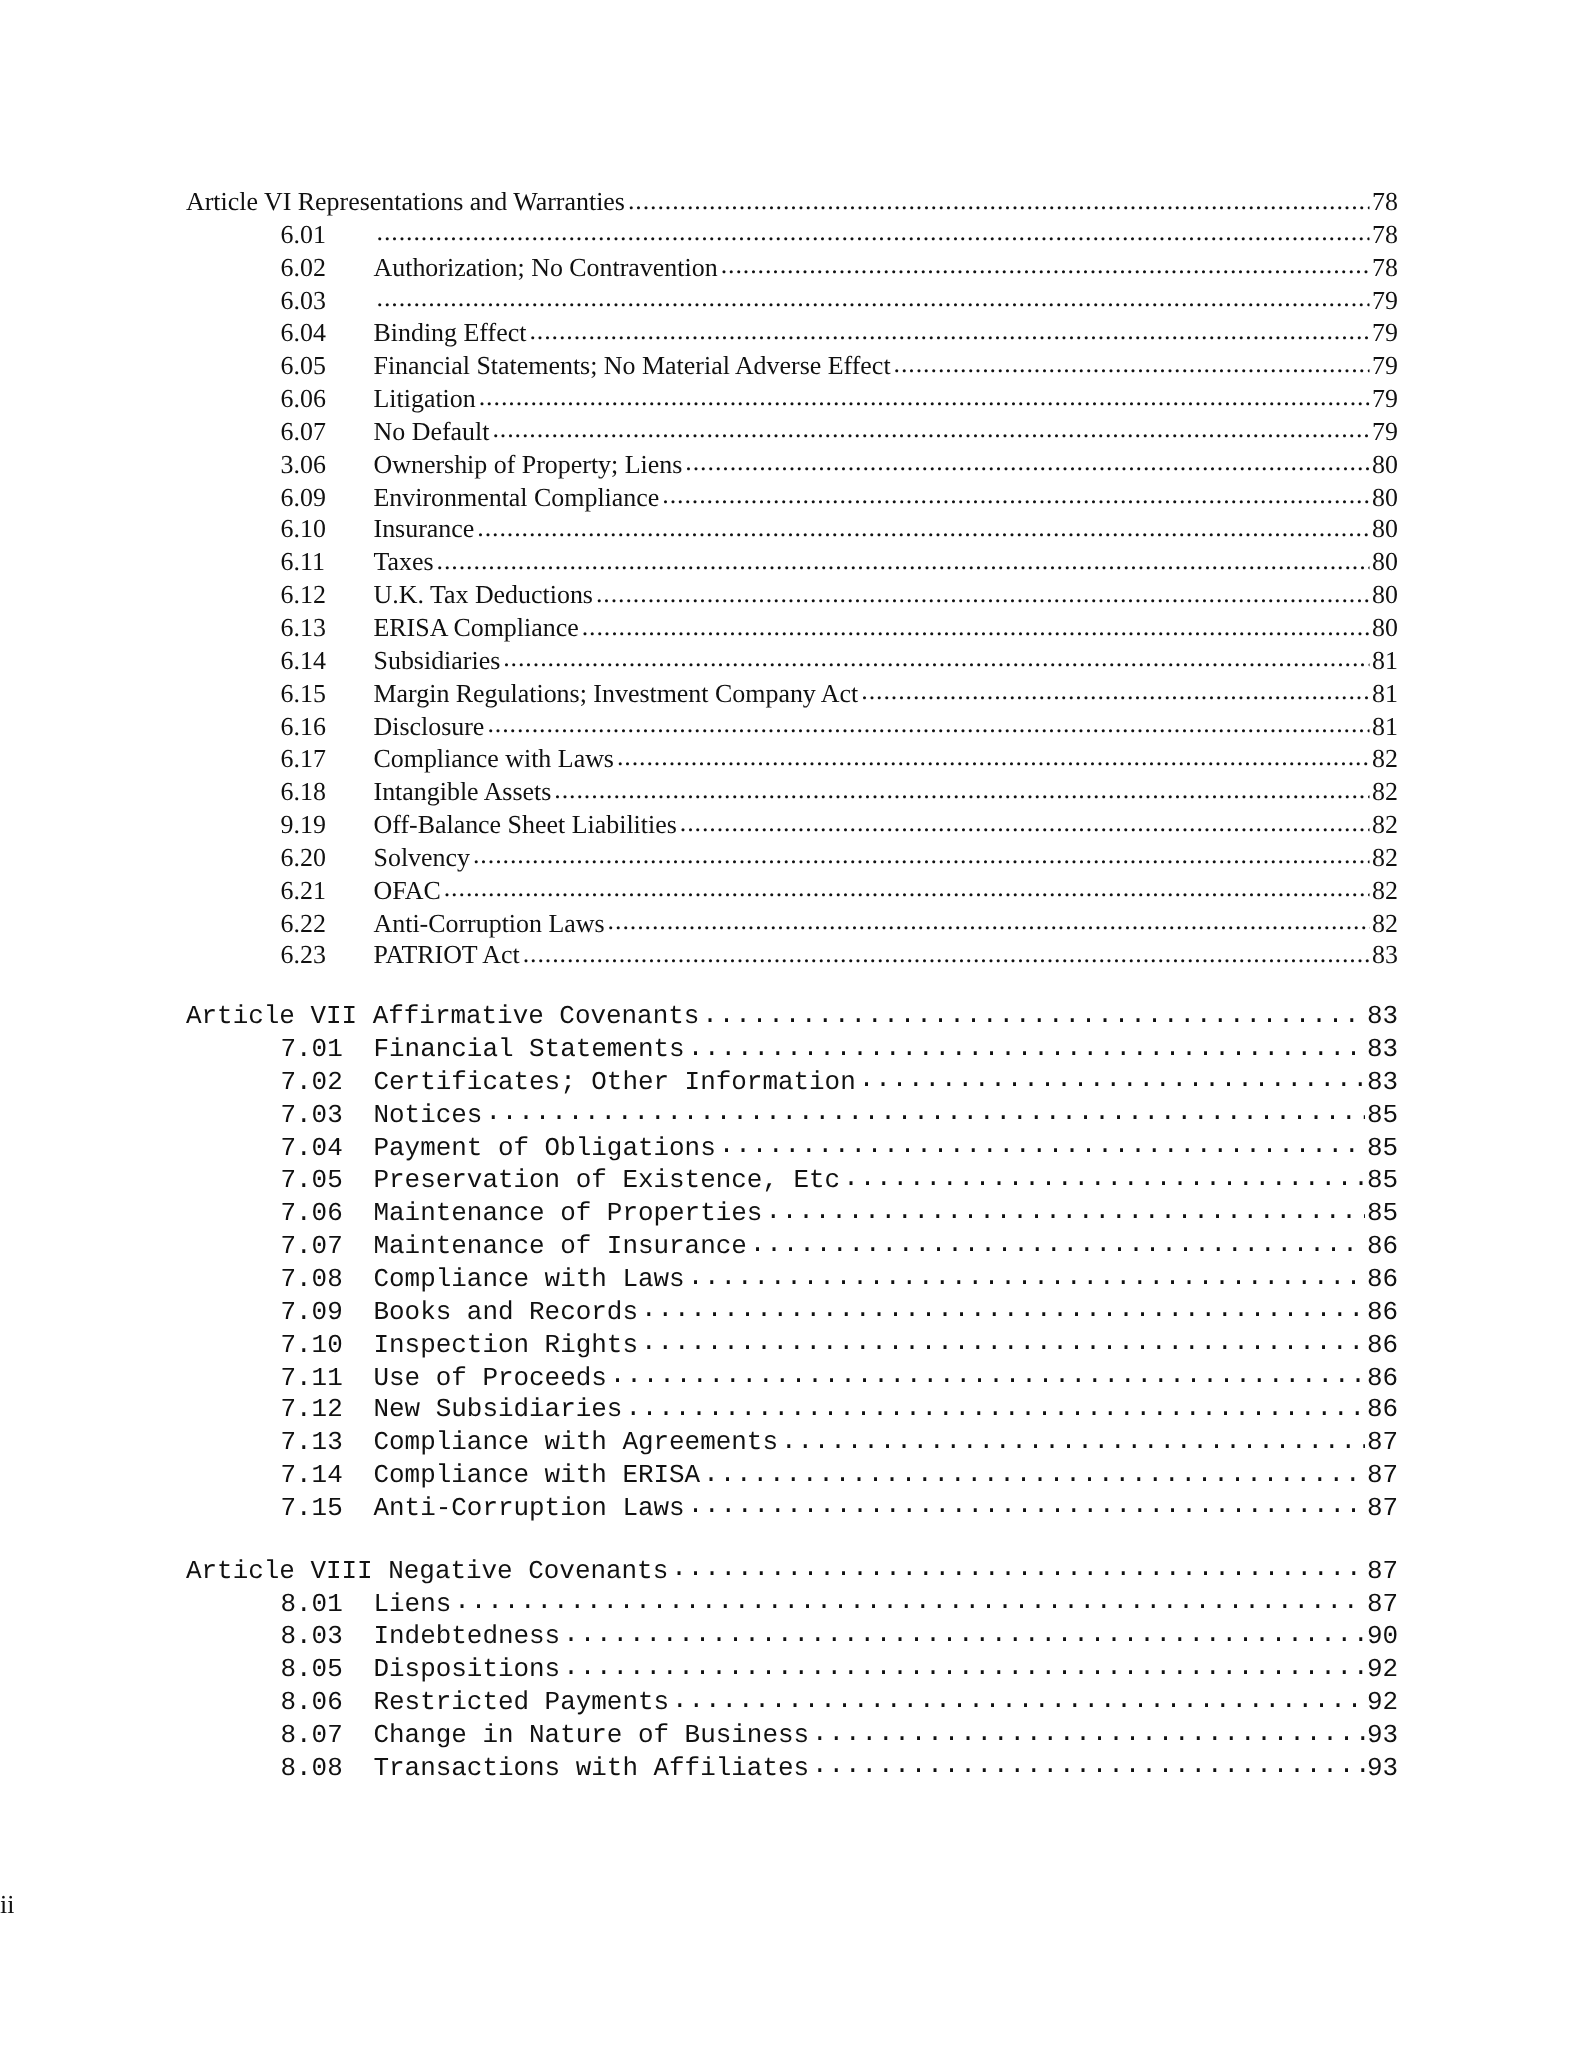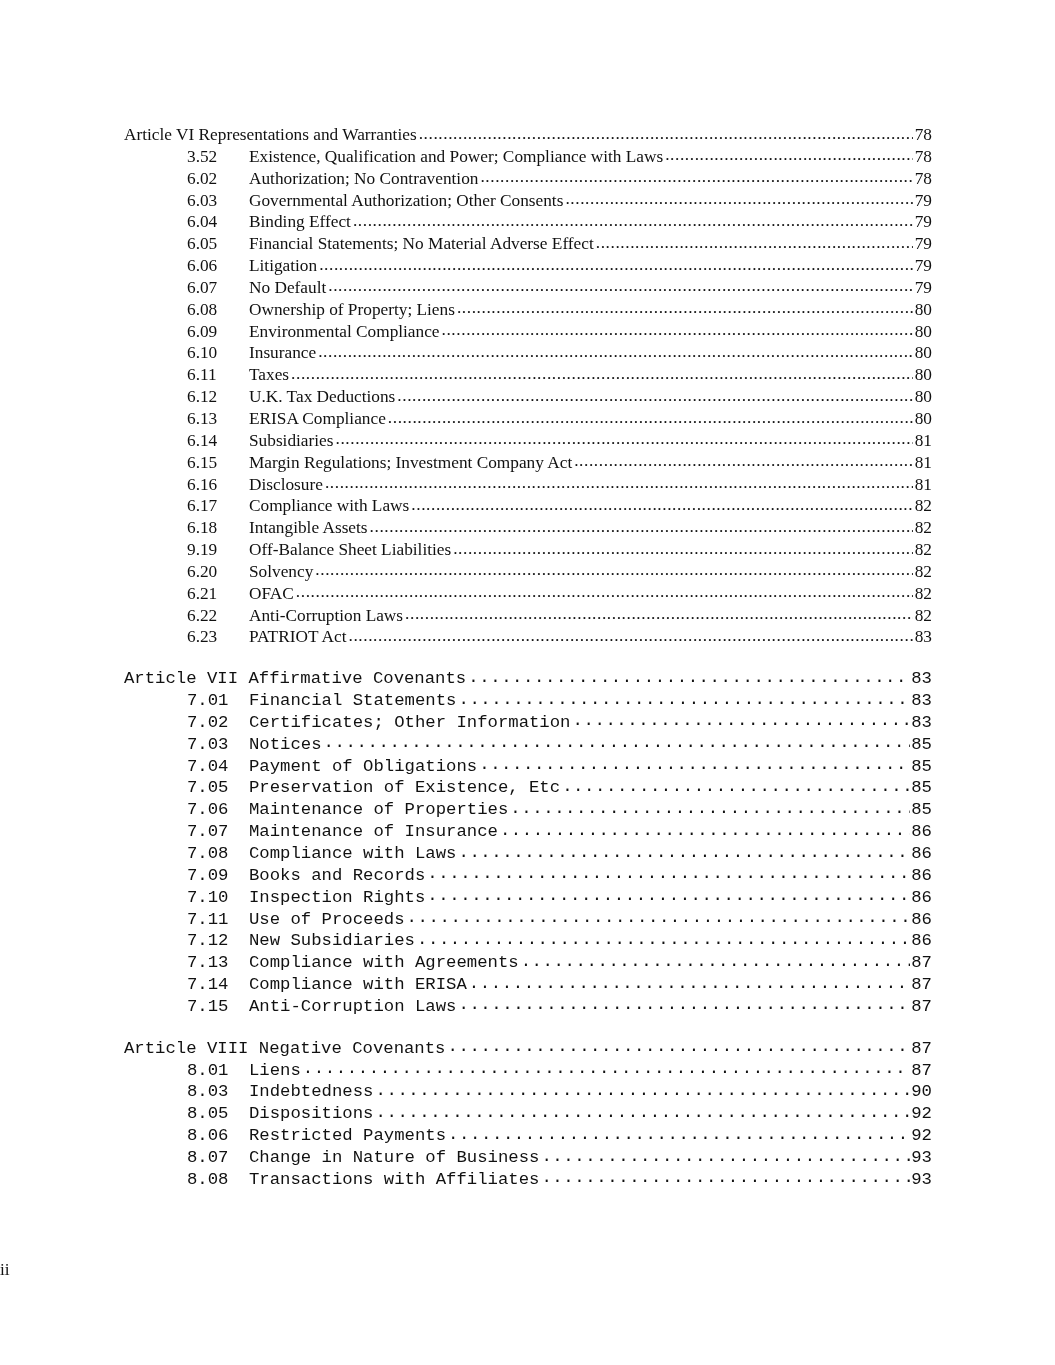--- a/index.html
+++ b/index.html
@@ -37,34 +37,32 @@
 <body>
 
 <div class="toc" id="toc">
     <div class="article">
       <div class="row">
         <span class="title">Article VI  Representations and Warranties</span>
         <span class="leader"></span>
         <span class="page">78</span>
       </div>
       <div class="row">
-        <span class="num">3.52</span>
-        <span class="title">Existence, Qualification and Power; Compliance with Laws</span>
+        <span class="num">6.01</span>
         <span class="leader"></span>
         <span class="page">78</span>
       </div>
       <div class="row">
         <span class="num">6.02</span>
         <span class="title">Authorization; No Contravention</span>
         <span class="leader"></span>
         <span class="page">78</span>
       </div>
       <div class="row">
         <span class="num">6.03</span>
-        <span class="title">Governmental Authorization; Other Consents</span>
         <span class="leader"></span>
         <span class="page">79</span>
       </div>
       <div class="row">
         <span class="num">6.04</span>
         <span class="title">Binding Effect</span>
         <span class="leader"></span>
         <span class="page">79</span>
       </div>
       <div class="row">
@@ -79,21 +77,21 @@
         <span class="leader"></span>
         <span class="page">79</span>
       </div>
       <div class="row">
         <span class="num">6.07</span>
         <span class="title">No Default</span>
         <span class="leader"></span>
         <span class="page">79</span>
       </div>
       <div class="row">
-        <span class="num">6.08</span>
+        <span class="num">3.06</span>
         <span class="title">Ownership of Property; Liens</span>
         <span class="leader"></span>
         <span class="page">80</span>
       </div>
       <div class="row">
         <span class="num">6.09</span>
         <span class="title">Environmental Compliance</span>
         <span class="leader"></span>
         <span class="page">80</span>
       </div>

